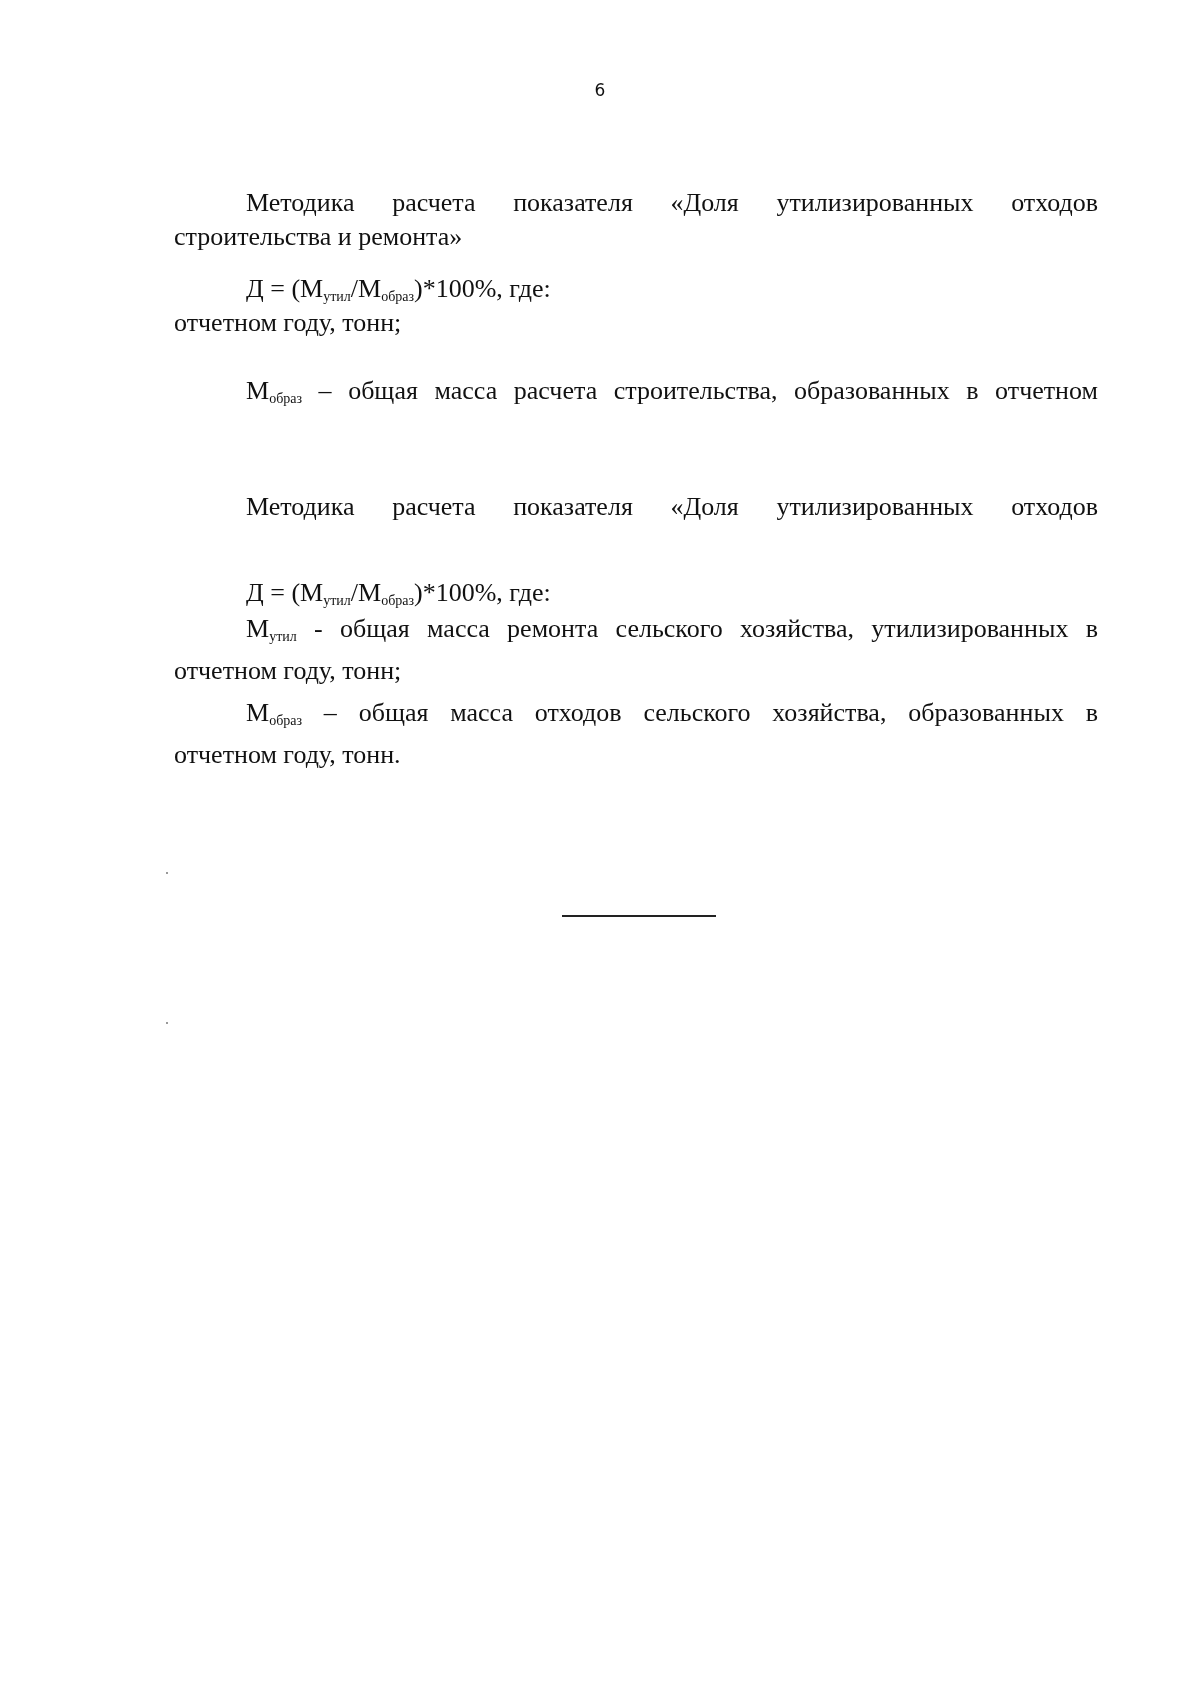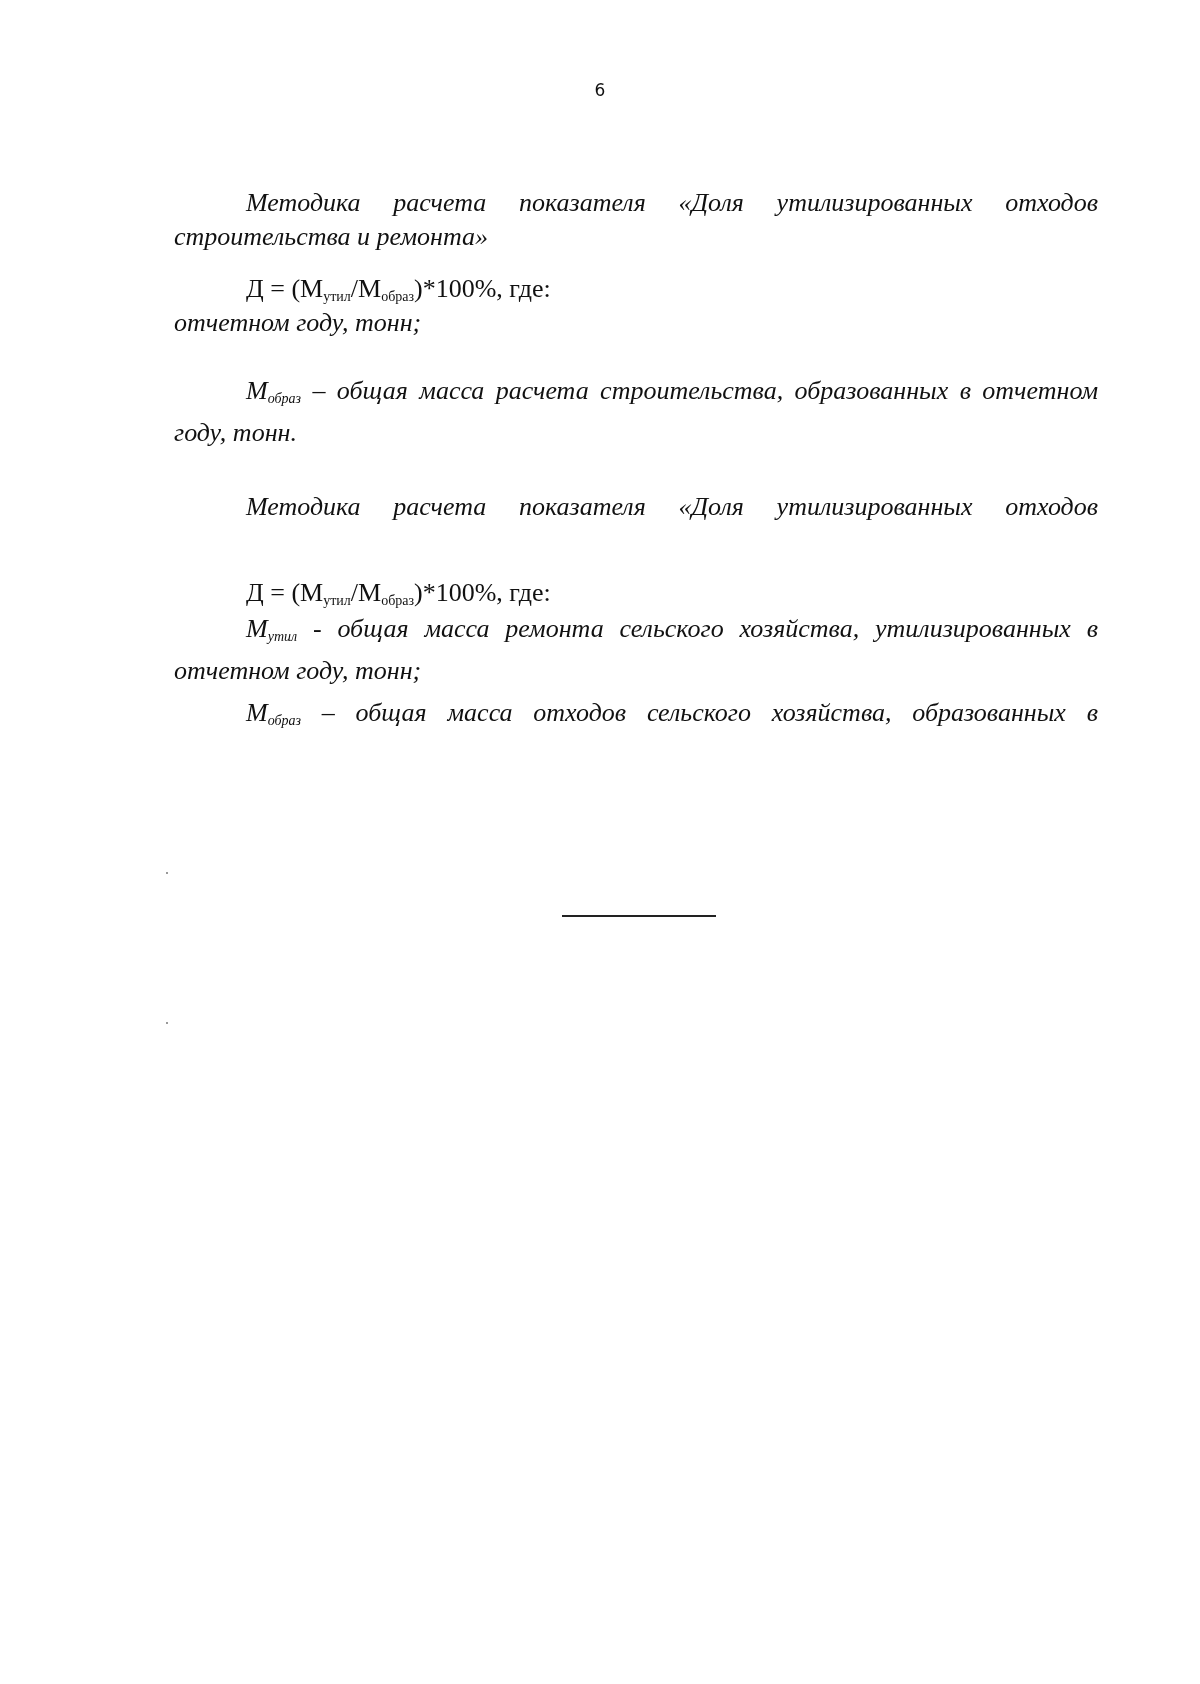--- a/index.html
+++ b/index.html
@@ -1,18 +1,18 @@
 <!DOCTYPE html>
 <html><head>
 <meta charset="utf-8">
 <style>
   html, body { margin:0; padding:0; background:#ffffff; }
   body { width:1200px; height:1684px; position:relative; overflow:hidden; font-family:"Liberation Serif", serif; color:#111; }
   .page-num { position:absolute; top:80px; left:0; width:1200px; text-align:center; font-family:"DejaVu Sans", sans-serif; font-size:17px; }
-  .p { position:absolute; left:174px; width:924px; font-size:26px; line-height:34px; text-align:justify;font-style:italic; }
+  .p { position:absolute; left:174px; width:924px; font-size:26px; line-height:34px; text-align:justify; }
   .p .l1 { display:block; text-indent:72px; text-align:justify; text-align-last:justify; }
   .p .l2 { display:block; }
   .sub { font-size:14px; vertical-align:-4px; }
   .formula { position:absolute; left:246px; font-size:26px; }
   .rule { position:absolute; left:562px; top:915px; width:154px; height:2px; background:#222; }
   .speck { position:absolute; width:2px; height:2px; background:#999; }
 </style>
 </head>
 <body>
 
@@ -26,35 +26,35 @@
 <div class="formula" style="top:274px">
   <span>Д = (M</span><span class="sub">утил</span><span>/M</span><span class="sub">образ</span><span>)*100%, где:</span>
 </div>
 
 <div class="p" style="top:306px">
   <span class="l2">отчетном году, тонн;</span>
 </div>
 
 <div class="p" style="top:374px">
   <span class="l1"><span>M</span><span class="sub">образ</span><span> – общая масса расчета строительства, образованных в отчетном</span></span>
-  <span class="l2">году, тонн.</span>
 </div>
 
 <div class="p" style="top:490px">
   <span class="l1">Методика расчета показателя «Доля утилизированных отходов</span>
 </div>
 
 <div class="formula" style="top:578px">
   <span>Д = (M</span><span class="sub">утил</span><span>/M</span><span class="sub">образ</span><span>)*100%, где:</span>
 </div>
 
 <div class="p" style="top:612px">
   <span class="l1"><span>M</span><span class="sub">утил</span><span> - общая масса ремонта сельского хозяйства, утилизированных в</span></span>
   <span class="l2">отчетном году, тонн;</span>
 </div>
 
 <div class="p" style="top:696px">
   <span class="l1"><span>M</span><span class="sub">образ</span><span> – общая масса отходов сельского хозяйства, образованных в</span></span>
+  <span class="l2">отчетном году, тонн.</span>
 </div>
 
 <div class="rule"></div>
 <div class="speck" style="left:166px;top:872px"></div>
 <div class="speck" style="left:166px;top:1022px"></div>
 
 </body></html>

